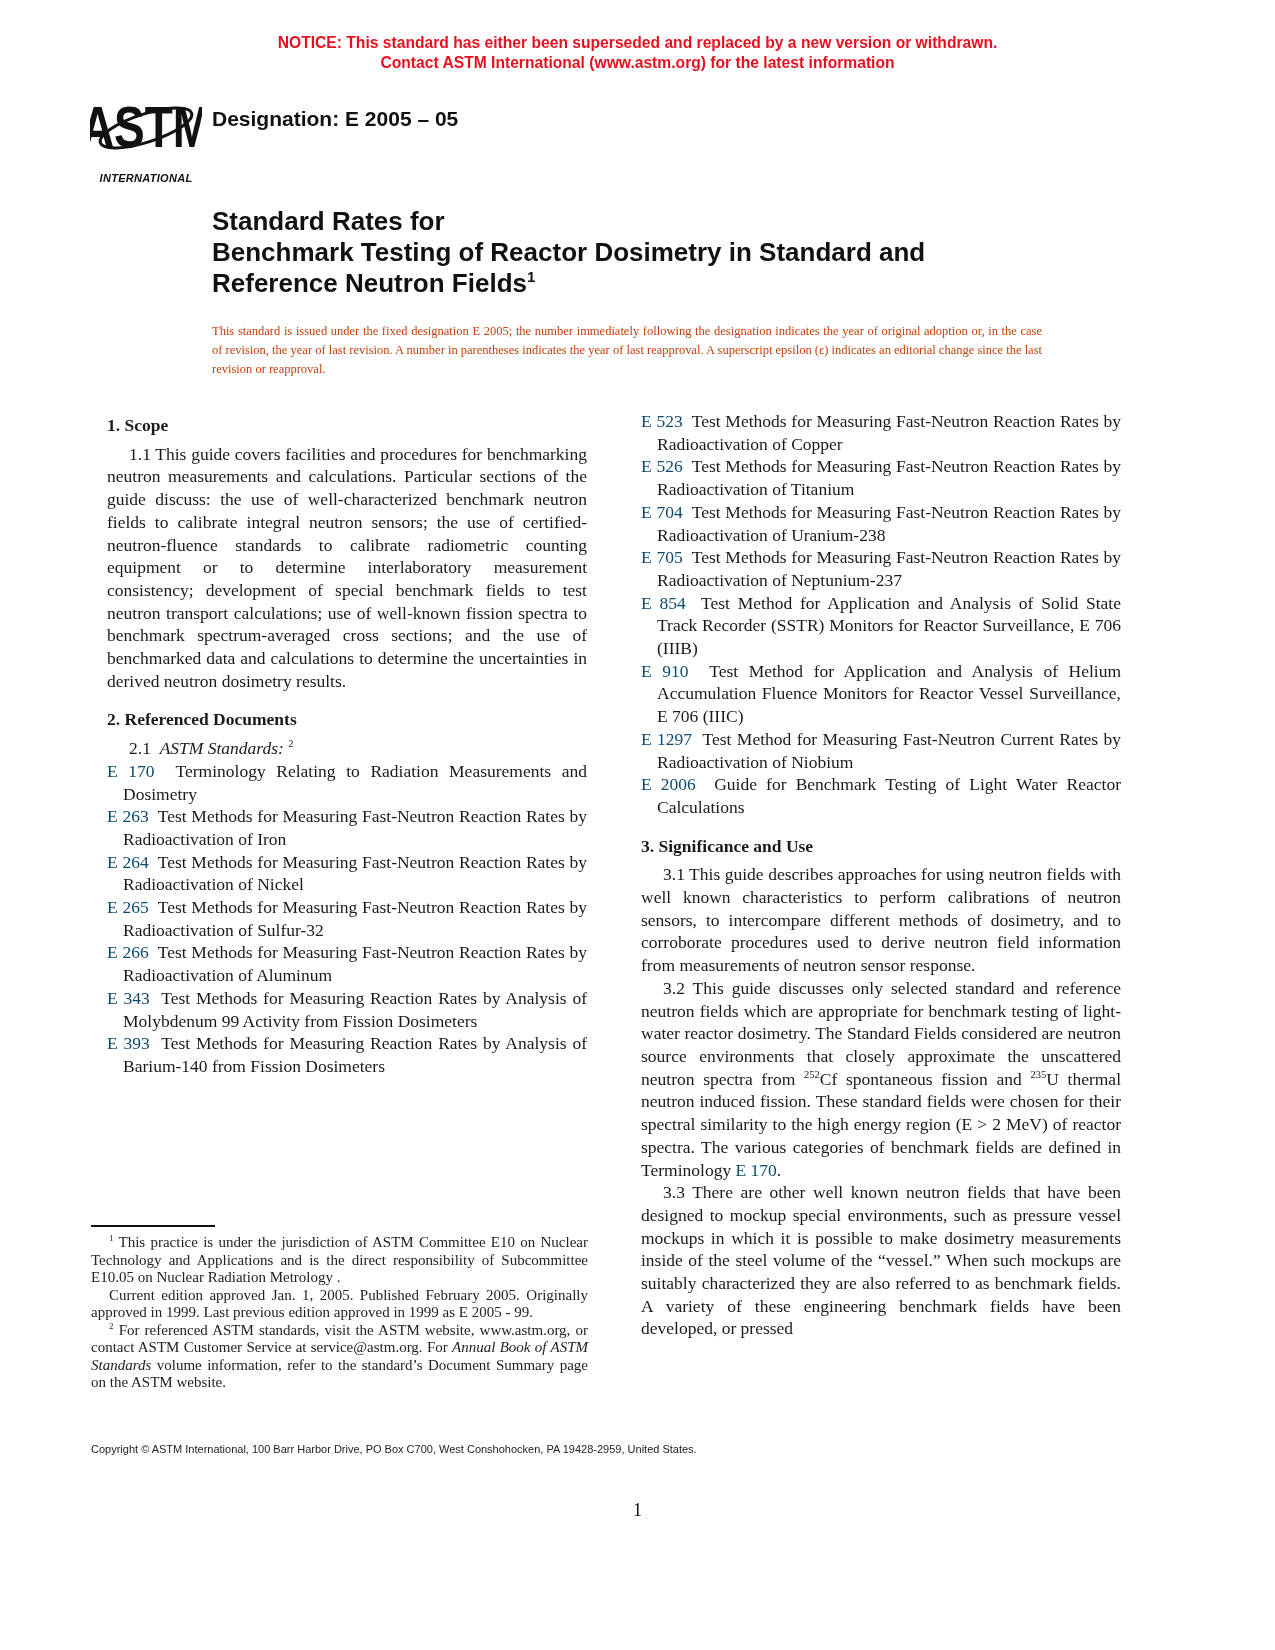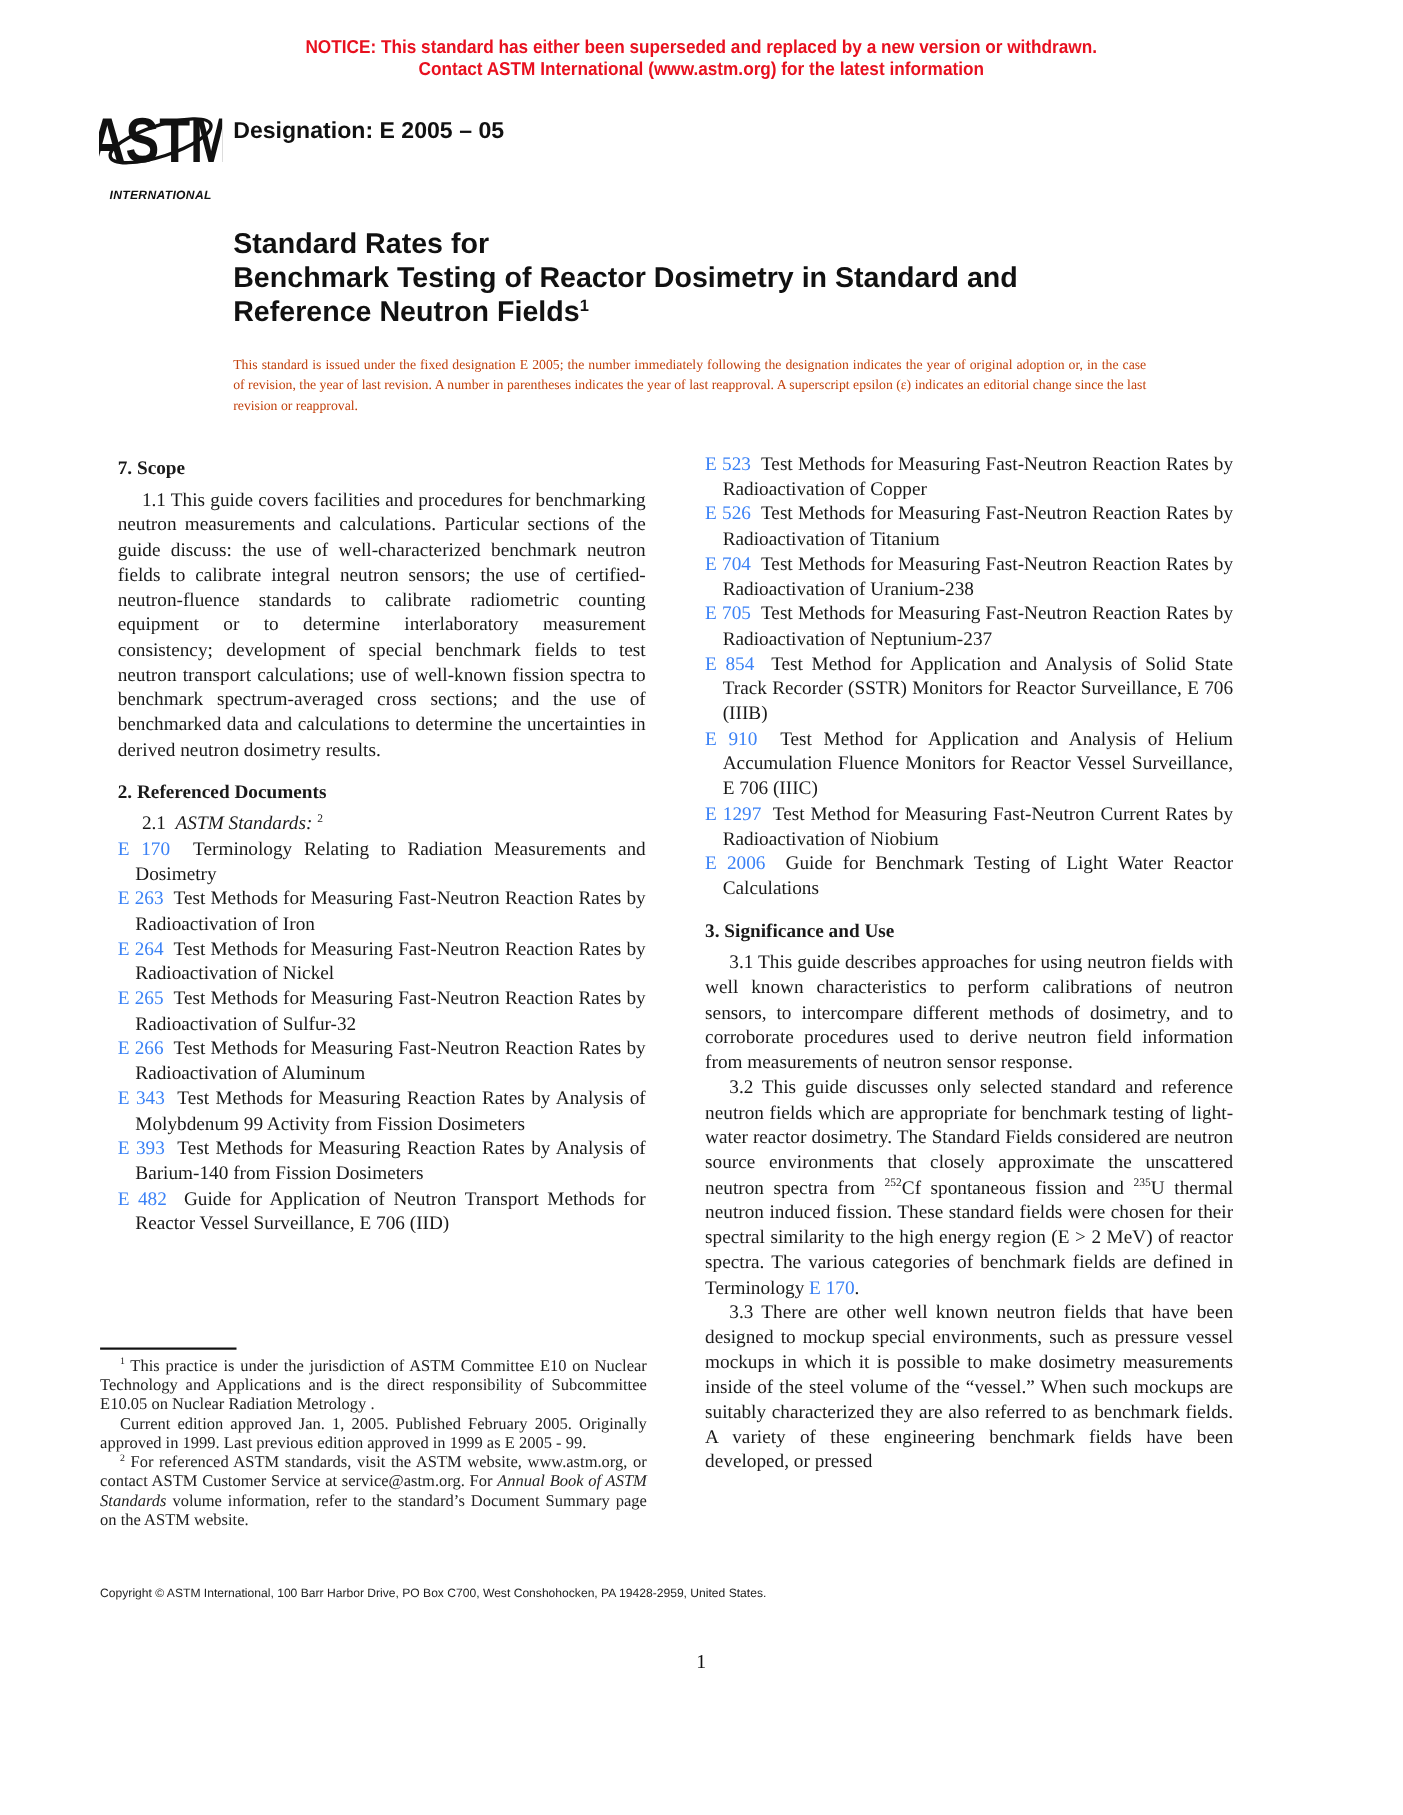--- a/index.html
+++ b/index.html
@@ -19,21 +19,21 @@
   .issued { position: absolute; left: 212px; top: 322px; width: 830px; font-size: 12.5px; line-height: 19px; text-align: justify; color: #c2410c; }
 
   .col { position: absolute; font-size: 17.5px; line-height: 22.7px; color: #1a1a1a; }
   .col-left { left: 107px; top: 410px; width: 480px; }
   .col-right { left: 641px; top: 410px; width: 480px; }
 
   .h { font-weight: bold; margin: 4px 0 6px 0; }
   .p { text-align: justify; text-indent: 22px; margin: 0; }
   .sub { margin-left: 22px; }
   .ref { padding-left: 16px; text-indent: -16px; text-align: justify; margin: 0; }
-  .code { color: #3b82f6; }
+  .code { color: #0c4a6e; }
   .gap { height: 12px; }
   sup { font-size: 60%; line-height: 0; }
 
   .rule { position: absolute; left: 91px; top: 1225px; width: 124px; height: 2px; background: #111; }
   .footnotes { position: absolute; left: 91px; top: 1234px; width: 497px; font-size: 15px; line-height: 17.5px; color: #222; }
   .footnotes .fp { text-align: justify; text-indent: 18px; margin: 0; }
 
   .copyright { position: absolute; left: 91px; top: 1443px; font-size: 11px; color: #222; }
   .pagenum { position: absolute; left: 0; top: 1500px; width: 1275px; text-align: center; font-size: 18px; }
 </style>
@@ -57,38 +57,37 @@
 
 <div class="title sans">
   <div>Standard Rates for</div>
   <div>Benchmark Testing of Reactor Dosimetry in Standard and</div>
   <div><span>Reference Neutron Fields</span><sup>1</sup></div>
 </div>
 
 <div class="issued serif">This standard is issued under the fixed designation E 2005; the number immediately following the designation indicates the year of original adoption or, in the case of revision, the year of last revision. A number in parentheses indicates the year of last reapproval. A superscript epsilon (ε) indicates an editorial change since the last revision or reapproval.</div>
 
 <div class="col col-left serif">
-  <div class="h">7.  Scope</div>
+  <div class="h">1.  Scope</div>
   <p class="p">1.1 This guide covers facilities and procedures for benchmarking neutron measurements and calculations. Particular sections of the guide discuss: the use of well-characterized benchmark neutron fields to calibrate integral neutron sensors; the use of certified-neutron-fluence standards to calibrate radiometric counting equipment or to determine interlaboratory measurement consistency; development of special benchmark fields to test neutron transport calculations; use of well-known fission spectra to benchmark spectrum-averaged cross sections; and the use of benchmarked data and calculations to determine the uncertainties in derived neutron dosimetry results.</p>
   <div class="gap"></div>
   <div class="h">2.  Referenced Documents</div>
   <div class="sub">
     <span>2.1</span>&nbsp;
     <i>ASTM Standards:</i>
     <sup>2</sup>
   </div>
   <div>
     <p class="ref"><span class="code">E 170</span>&nbsp; <span>Terminology Relating to Radiation Measurements and Dosimetry</span></p>
     <p class="ref"><span class="code">E 263</span>&nbsp; <span>Test Methods for Measuring Fast-Neutron Reaction Rates by Radioactivation of Iron</span></p>
     <p class="ref"><span class="code">E 264</span>&nbsp; <span>Test Methods for Measuring Fast-Neutron Reaction Rates by Radioactivation of Nickel</span></p>
     <p class="ref"><span class="code">E 265</span>&nbsp; <span>Test Methods for Measuring Fast-Neutron Reaction Rates by Radioactivation of Sulfur-32</span></p>
     <p class="ref"><span class="code">E 266</span>&nbsp; <span>Test Methods for Measuring Fast-Neutron Reaction Rates by Radioactivation of Aluminum</span></p>
     <p class="ref"><span class="code">E 343</span>&nbsp; <span>Test Methods for Measuring Reaction Rates by Analysis of Molybdenum 99 Activity from Fission Dosimeters</span></p>
     <p class="ref"><span class="code">E 393</span>&nbsp; <span>Test Methods for Measuring Reaction Rates by Analysis of Barium-140 from Fission Dosimeters</span></p>
-    <p class="ref"><span class="code">E 482</span>&nbsp; <span>Guide for Application of Neutron Transport Methods for Reactor Vessel Surveillance, E 706 (IID)</span></p>
   </div>
 </div>
 
 <div class="col col-right serif">
   <div>
     <p class="ref"><span class="code">E 523</span>&nbsp; <span>Test Methods for Measuring Fast-Neutron Reaction Rates by Radioactivation of Copper</span></p>
     <p class="ref"><span class="code">E 526</span>&nbsp; <span>Test Methods for Measuring Fast-Neutron Reaction Rates by Radioactivation of Titanium</span></p>
     <p class="ref"><span class="code">E 704</span>&nbsp; <span>Test Methods for Measuring Fast-Neutron Reaction Rates by Radioactivation of Uranium-238</span></p>
     <p class="ref"><span class="code">E 705</span>&nbsp; <span>Test Methods for Measuring Fast-Neutron Reaction Rates by Radioactivation of Neptunium-237</span></p>
     <p class="ref"><span class="code">E 854</span>&nbsp; <span>Test Method for Application and Analysis of Solid State Track Recorder (SSTR) Monitors for Reactor Surveillance, E 706 (IIIB)</span></p>

